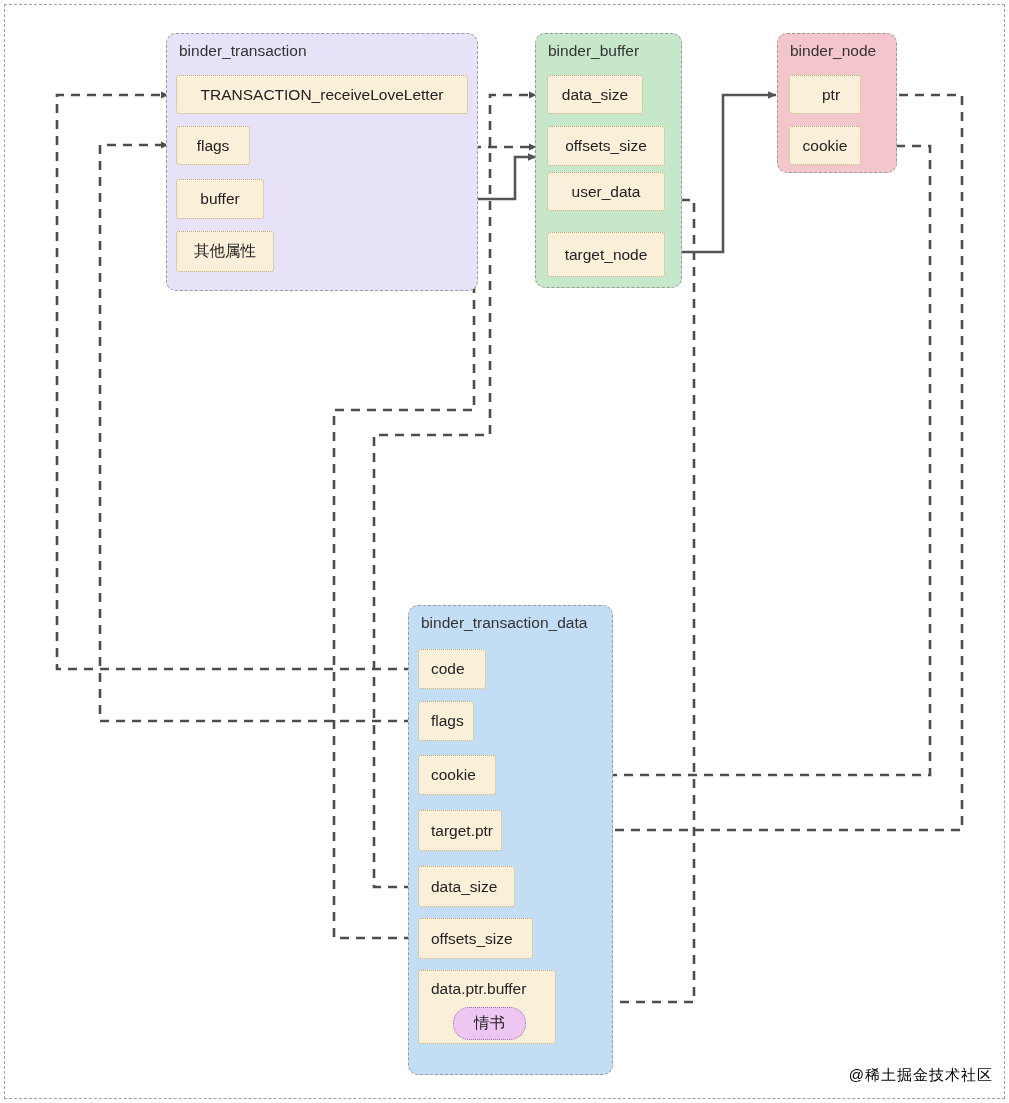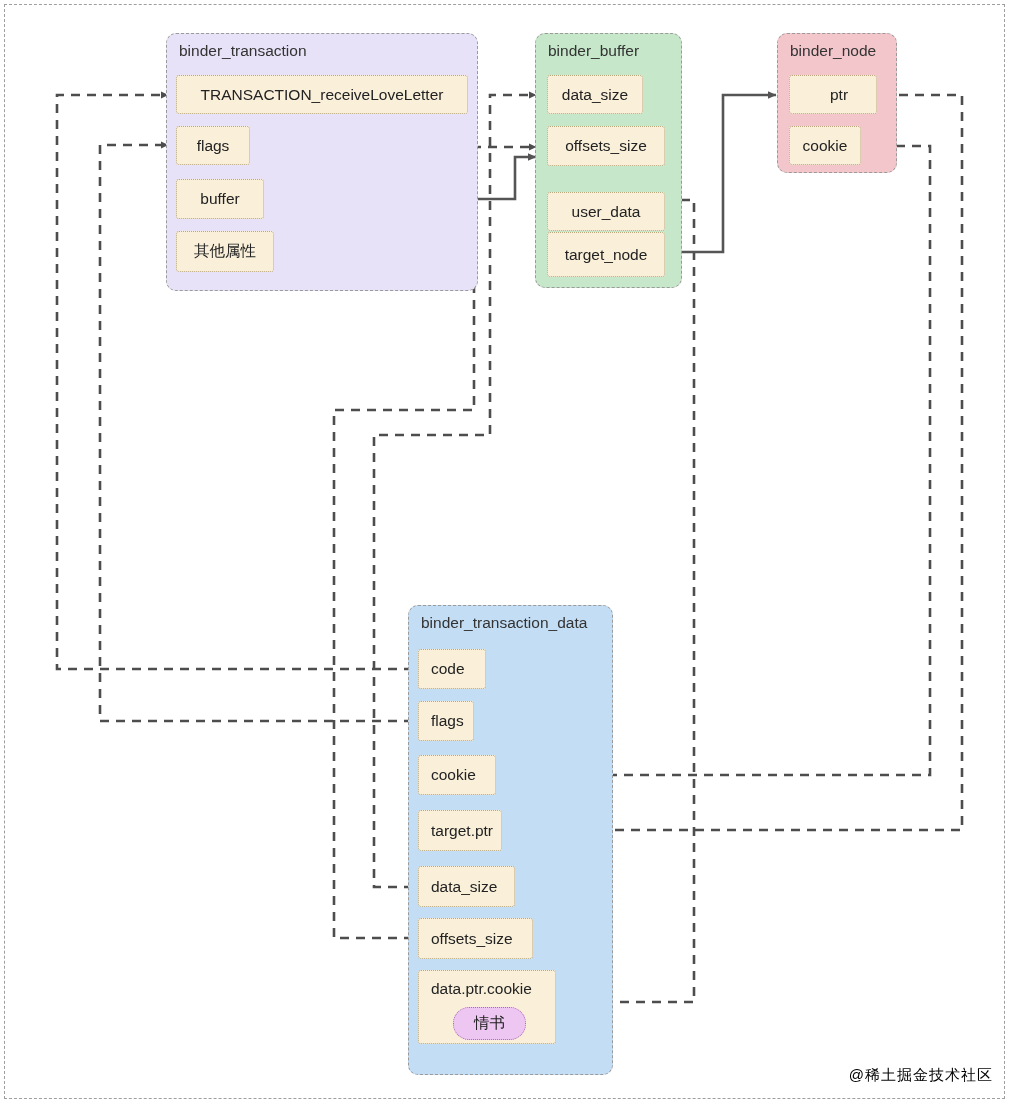--- a/index.html
+++ b/index.html
@@ -145,37 +145,37 @@
   <div class="field" style="left:176px;top:75px;width:292px;height:39px;">TRANSACTION_receiveLoveLetter</div>
   <div class="field" style="left:176px;top:126px;width:74px;height:39px;">flags</div>
   <div class="field" style="left:176px;top:179px;width:88px;height:40px;">buffer</div>
   <div class="field" style="left:176px;top:231px;width:98px;height:41px;">其他属性</div>
 
   <div class="struct c-buffer" style="left:535px;top:33px;width:147px;height:255px;">
     <div class="struct-title">binder_buffer</div>
   </div>
   <div class="field" style="left:547px;top:75px;width:96px;height:39px;">data_size</div>
   <div class="field" style="left:547px;top:126px;width:118px;height:40px;">offsets_size</div>
-  <div class="field" style="left:547px;top:192px;width:118px;height:39px;">user_data</div>
+  <div class="field" style="left:547px;top:172px;width:118px;height:39px;">user_data</div>
   <div class="field" style="left:547px;top:232px;width:118px;height:45px;">target_node</div>
 
   <div class="struct c-node" style="left:777px;top:33px;width:120px;height:140px;">
     <div class="struct-title">binder_node</div>
   </div>
-  <div class="field" style="left:789px;top:75px;width:88px;height:39px;padding-left:12px;">ptr</div>
+  <div class="field" style="left:789px;top:75px;width:72px;height:39px;padding-left:12px;">ptr</div>
   <div class="field" style="left:789px;top:126px;width:72px;height:39px;">cookie</div>
 
   <div class="struct c-tdata" style="left:408px;top:605px;width:205px;height:470px;text-align:right;">
     <div class="struct-title">binder_transaction_data</div>
   </div>
   <div class="field left-align" style="left:418px;top:649px;width:68px;height:40px;">code</div>
   <div class="field left-align" style="left:418px;top:701px;width:56px;height:40px;">flags</div>
   <div class="field left-align" style="left:418px;top:755px;width:78px;height:40px;">cookie</div>
   <div class="field left-align" style="left:418px;top:810px;width:84px;height:41px;">target.ptr</div>
   <div class="field left-align" style="left:418px;top:866px;width:97px;height:41px;">data_size</div>
   <div class="field left-align" style="left:418px;top:918px;width:115px;height:41px;">offsets_size</div>
   <div class="field stacked" style="left:418px;top:970px;width:138px;height:74px;">
-    <span class="fname">data.ptr.cookie</span>
+    <span class="fname">data.ptr.buffer</span>
     <span class="pill">情书</span>
   </div>
 
   <div id="watermark">@稀土掘金技术社区</div>
 </div>
 
 </body></html>

